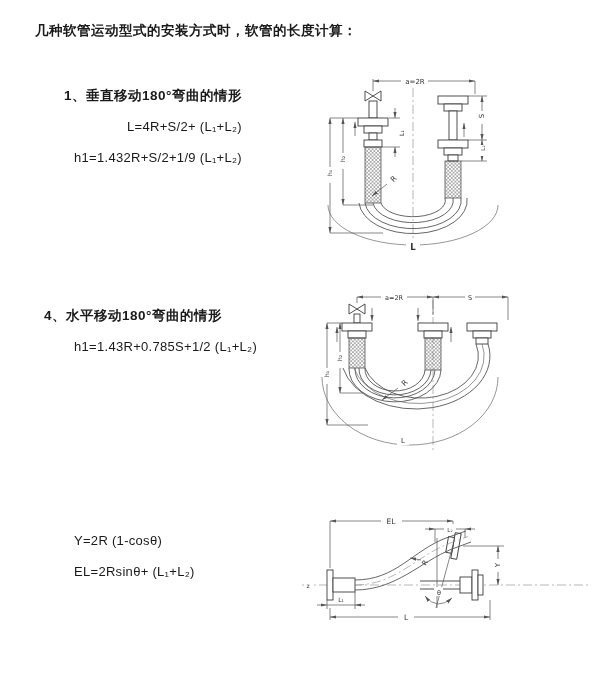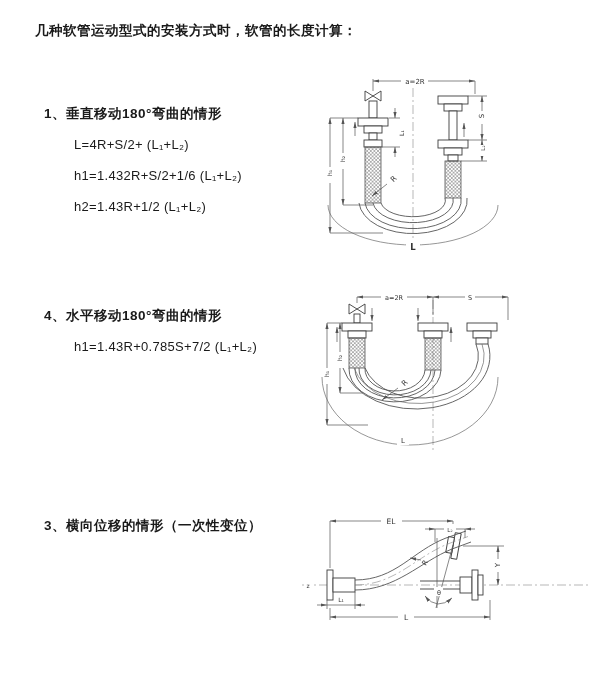--- a/index.html
+++ b/index.html
@@ -4,21 +4,21 @@
 <style>
   html,body{margin:0;padding:0;}
   body{width:600px;height:675px;background:#ffffff;
        font-family:"Liberation Sans","DejaVu Sans",sans-serif;color:#1a1a1a;}
   .page{position:relative;width:600px;height:675px;background:#fff;overflow:hidden;padding-left:44px;}
   .title{position:absolute;left:35px;top:22px;font-size:13.5px;font-weight:bold;letter-spacing:.5px;}
   .sec{position:absolute;left:44px;}
   .sec h2{margin:0;font-size:13.5px;font-weight:bold;letter-spacing:.5px;line-height:16px;}
   .sec p.formula{margin:0 0 0 30px;font-size:13px;line-height:31px;letter-spacing:.3px;}
   .sec p.formula:first-of-type{margin-top:7px;}
-  #sec1{top:106px;} #sec2{top:308px;} #sec3{top:518px;}
+  #sec1{top:88px;text-align:right;} #sec2{top:308px;} #sec3{top:518px;}
   .diag{position:absolute;}
   #d1{left:315px;top:70px;} #d2{left:308px;top:282px;} #d3{left:298px;top:506px;}
   
   .dl{stroke:#555;stroke-width:.7;fill:none;}
   .pp{stroke:#3c3c3c;stroke-width:.9;fill:#fff;}
   .hs{stroke:#555;stroke-width:.9;fill:none;}
   .hs2{stroke:#6a6a6a;stroke-width:.7;fill:none;}
   .cl{stroke:#888;stroke-width:.6;fill:none;stroke-dasharray:9 3 2 3;}
   .wb{fill:#fff;stroke:none;}
   text.tl{font-family:"DejaVu Sans",sans-serif;font-size:7px;fill:#333;}
@@ -28,22 +28,21 @@
 </head>
 <body>
 
 <div class="page">
 
   <div class="title">几种软管运动型式的安装方式时，软管的长度计算：</div>
 
   <div class="sec" id="sec1">
     <h2>1、垂直移动180°弯曲的情形</h2>
     <p class="formula">L=4R+S/2+ (L₁+L₂)</p>
-    <p class="formula">h1=1.432R+S/2+1/6 (L₁+L₂)</p>
-    <p class="formula">h2=1.43R+1/2 (L₁+L₂)</p>
+    <p class="formula">h1=1.432R+S/2+1/9 (L₁+L₂)</p>
   </div>
 
   <svg class="diag" id="d1" width="270" height="188" viewBox="0 0 270 188">
     <defs>
       <marker id="m1" viewBox="0 0 10 6" markerWidth="10" markerHeight="6" refX="9" refY="3" orient="auto-start-reverse">
           <path d="M0,0.6 L9,3 L0,5.4 Z" fill="#555"></path>
         </marker>
       <pattern id="br1" patternUnits="userSpaceOnUse" width="3.6" height="3.6">
         <path d="M0,3.6 L3.6,0 M0,0 L3.6,3.6" stroke="#666" stroke-width="0.5"></path>
       </pattern>
@@ -133,21 +132,21 @@
       <line class="dl" x1="72" y1="114" x2="57" y2="126" marker-end="url(#m1)"></line>
       <text class="tl t75" x="77" y="113" transform="rotate(-45 77 111)">R</text>
     </g>
 
     <rect class="wb" x="91" y="169" width="14" height="13"></rect>
     <text class="tl t8" x="98" y="180" text-anchor="middle">L</text>
   </svg>
 
   <div class="sec" id="sec2">
     <h2>4、水平移动180°弯曲的情形</h2>
-    <p class="formula">h1=1.43R+0.785S+7/2 (L₁+L₂)</p>
+    <p class="formula">h1=1.43R+0.785S+1/2 (L₁+L₂)</p>
   </div>
 
   <svg class="diag" id="d2" width="290" height="175" viewBox="0 0 290 175">
     <defs>
       <marker id="m2" viewBox="0 0 10 6" markerWidth="10" markerHeight="6" refX="9" refY="3" orient="auto-start-reverse">
           <path d="M0,0.6 L9,3 L0,5.4 Z" fill="#555"></path>
         </marker>
       <pattern id="br2" patternUnits="userSpaceOnUse" width="3.6" height="3.6">
         <path d="M0,3.6 L3.6,0 M0,0 L3.6,3.6" stroke="#666" stroke-width="0.5"></path>
       </pattern>
@@ -222,21 +221,22 @@
     <g>
       <line class="dl" x1="90" y1="106" x2="74" y2="118" marker-end="url(#m2)"></line>
       <text class="tl t75" x="95" y="105" transform="rotate(-45 95 103)">R</text>
     </g>
 
     <rect class="wb" x="89" y="152" width="12" height="11"></rect>
     <text class="tl" x="95" y="161" text-anchor="middle">L</text>
   </svg>
 
   <div class="sec" id="sec3">
-    <h2>3、横向位移的情形（一次性变位）</h2>
+    <p class="formula">Y=2R (1-cosθ)</p>
+    <p class="formula">EL=2Rsinθ+ (L₁+L₂)</p>
   </div>
 
   <svg class="diag" id="d3" width="300" height="138" viewBox="0 0 300 138">
     <defs>
       <marker id="m3" viewBox="0 0 10 6" markerWidth="10" markerHeight="6" refX="9" refY="3" orient="auto-start-reverse">
           <path d="M0,0.6 L9,3 L0,5.4 Z" fill="#555"></path>
         </marker>
     </defs>
 
     <path class="cl" d="M4,79 H292"></path>

